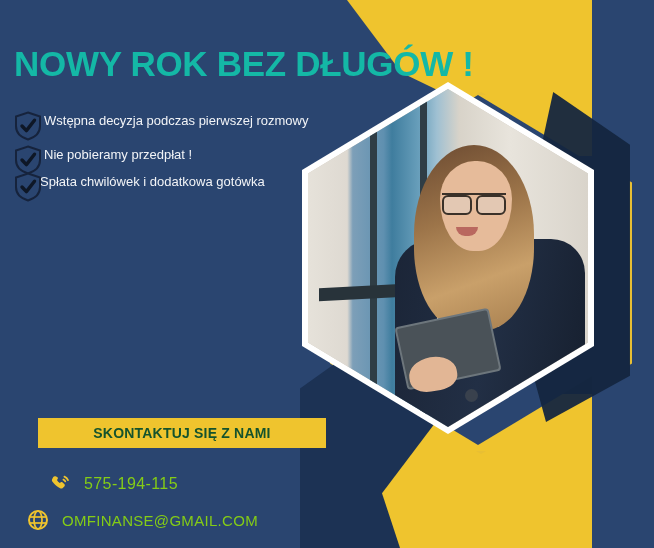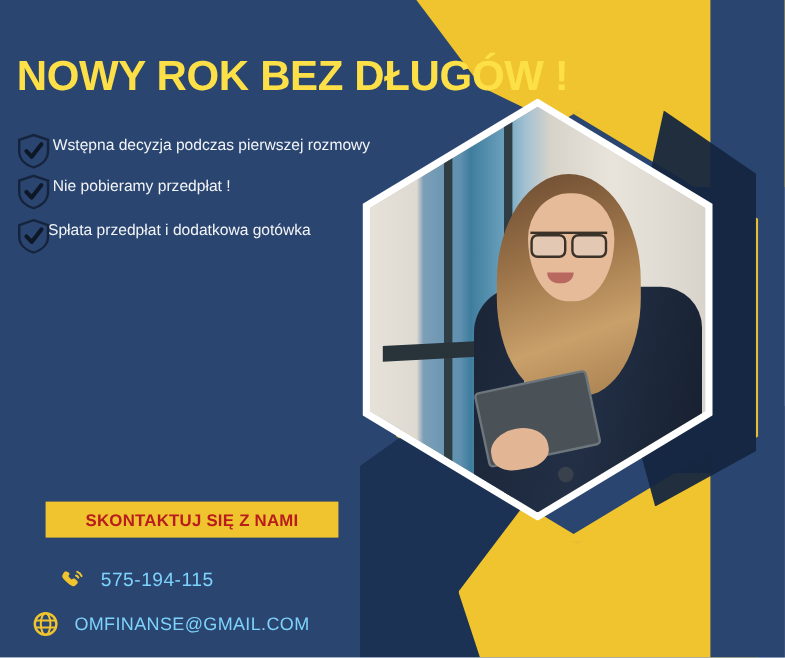--- a/index.html
+++ b/index.html
@@ -211,21 +211,21 @@
     background: #39414d;
     border-radius: 50%;
   }
 
   
   .headline {
     position: absolute;
     top: 44px; left: 14px;
     font-size: 35px;
     font-weight: bold;
-    color: #fde047;
+    color: #14b8a6;
     letter-spacing: -0.3px;
     white-space: nowrap;
   }
 
   .bullets {
     position: absolute;
     top: 112px; left: 10px;
     width: 312px;
   }
   .bullet {
@@ -238,38 +238,38 @@
   }
   .shield-icon {
     position: absolute;
     left: 4px; top: -1px;
     width: 28px; height: 30px;
   }
 
   .cta-button {
     position: absolute;
     left: 38px; top: 418px;
-    width: 244px; height: 30px;
+    width: 288px; height: 30px;
     background: #efc42e;
     border: none;
-    color: #b91c1c;
+    color: #14532d;
     font-size: 14px;
     font-weight: bold;
     letter-spacing: .2px;
     display: flex;
     align-items: center;
     justify-content: center;
     font-family: "Liberation Sans", sans-serif;
   }
 
   .contact-row {
     position: absolute;
     display: flex;
     align-items: center;
-    color: #7dd3fc;
+    color: #84cc16;
   }
   .contact-phone { left: 48px; top: 472px; }
   .contact-email { left: 26px; top: 508px; }
   .contact-icon { width: 24px; height: 24px; margin-right: 12px; flex: 0 0 auto; }
   .contact-phone .contact-text { font-size: 16px; letter-spacing: .4px; }
   .contact-email .contact-text { font-size: 15px; letter-spacing: .3px; }
 </style>
 </head>
 <body>
 
@@ -309,38 +309,38 @@
     <div class="bullet">
       <span class="shield-icon">
         <svg viewBox="0 0 28 30" width="28" height="30">
           <path d="M14 1.5 L26 5.5 V15 C26 22 20.5 26.5 14 28.5 C7.5 26.5 2 22 2 15 V5.5 Z" fill="#2a4570" stroke="#16233c" stroke-width="2"></path>
           <path d="M8 15 L12.4 19.6 L20.5 9.2" fill="none" stroke="#0e1726" stroke-width="3.4" stroke-linecap="round" stroke-linejoin="round"></path>
         </svg>
       </span>
       <span>Wstępna decyzja podczas pierwszej rozmowy</span>
     </div>
 
-    <div class="bullet" style="margin-bottom:18px">
+    <div class="bullet" style="margin-bottom:8px">
       <span class="shield-icon">
         <svg viewBox="0 0 28 30" width="28" height="30">
           <path d="M14 1.5 L26 5.5 V15 C26 22 20.5 26.5 14 28.5 C7.5 26.5 2 22 2 15 V5.5 Z" fill="#2a4570" stroke="#16233c" stroke-width="2"></path>
           <path d="M8 15 L12.4 19.6 L20.5 9.2" fill="none" stroke="#0e1726" stroke-width="3.4" stroke-linecap="round" stroke-linejoin="round"></path>
         </svg>
       </span>
       <span>Nie pobieramy przedpłat !</span>
     </div>
 
     <div class="bullet" style="padding-left:30px">
       <span class="shield-icon">
         <svg viewBox="0 0 28 30" width="28" height="30">
           <path d="M14 1.5 L26 5.5 V15 C26 22 20.5 26.5 14 28.5 C7.5 26.5 2 22 2 15 V5.5 Z" fill="#2a4570" stroke="#16233c" stroke-width="2"></path>
           <path d="M8 15 L12.4 19.6 L20.5 9.2" fill="none" stroke="#0e1726" stroke-width="3.4" stroke-linecap="round" stroke-linejoin="round"></path>
         </svg>
       </span>
-      <span>Spłata przedpłat i dodatkowa gotówka</span>
+      <span>Spłata chwilówek i dodatkowa gotówka</span>
     </div>
 
 
   </div>
 
   <button class="cta-button">SKONTAKTUJ SIĘ Z NAMI</button>
 
   <div class="contact-row contact-phone">
     <span class="contact-icon">
       <svg viewBox="0 0 24 24" width="24" height="24">

